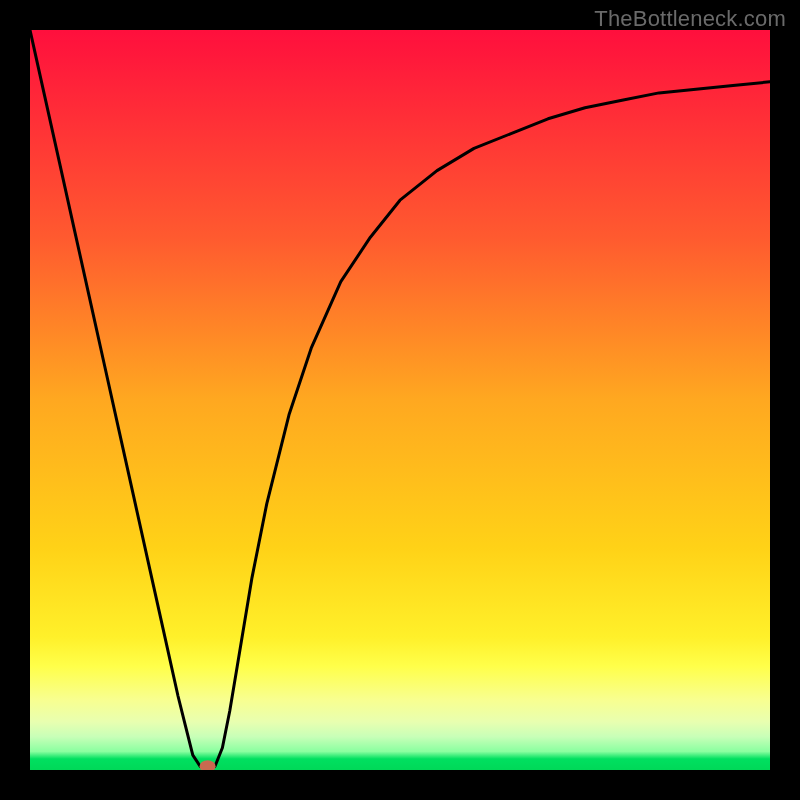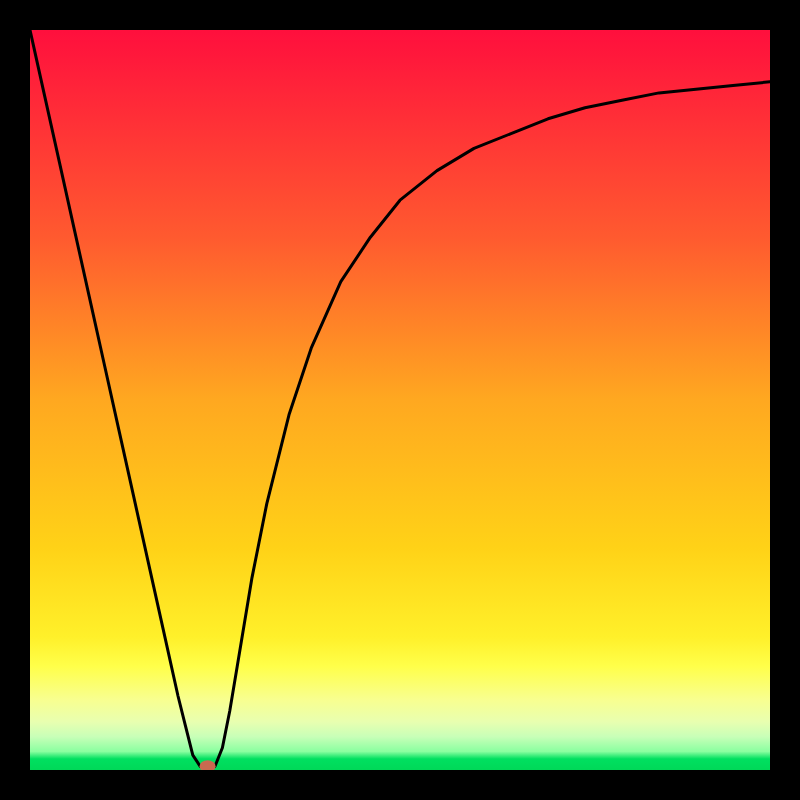--- a/index.html
+++ b/index.html
@@ -37,20 +37,21 @@
     font-weight: 400;
     color: #6a6a6a;
     letter-spacing: 0.2px;
     user-select: none;
   }
 </style>
 </head>
 <body>
 
 <div class="outer">
+  <div class="watermark">TheBottleneck.com</div>
   <div class="plot-area">
     <svg id="svg-plot" viewBox="0 0 740 740" preserveAspectRatio="none">
         <defs>
           <linearGradient id="bg-grad" x1="0" y1="0" x2="0" y2="1">
             <stop offset="0.00%" stop-color="#ff0f3d"></stop>
             <stop offset="28.00%" stop-color="#ff5a2f"></stop>
             <stop offset="50.00%" stop-color="#ffa820"></stop>
             <stop offset="70.00%" stop-color="#ffd217"></stop>
             <stop offset="82.00%" stop-color="#fff02a"></stop>
             <stop offset="86.00%" stop-color="#ffff4a"></stop>

